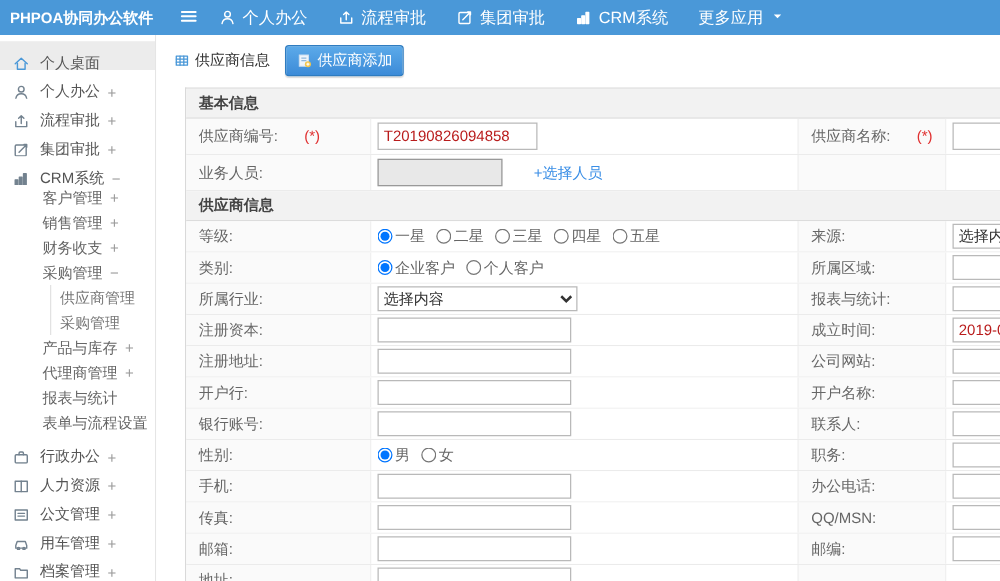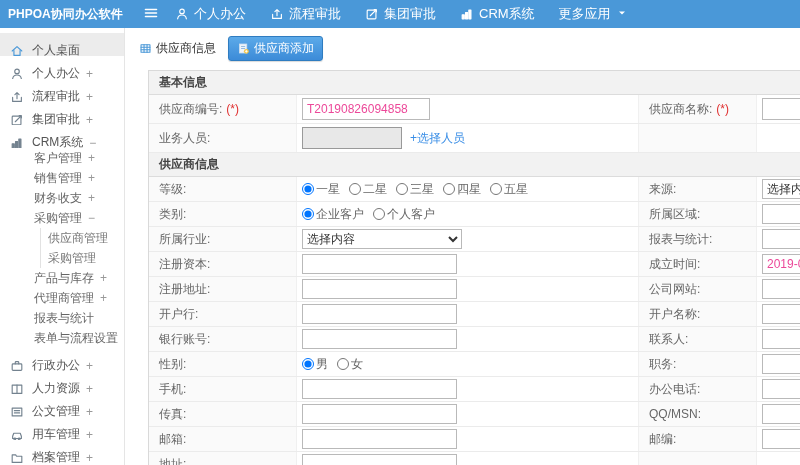--- a/index.html
+++ b/index.html
@@ -46,27 +46,27 @@
 
   
   .form-wrap { margin:8px 0 0 23px; width:900px; border:1px solid #d9d9d9; border-bottom:0;
     font-size:12px; color:#666; }
   .section-title { height:24px; line-height:23px; background:#f2f2f2; border-bottom:1px solid #dcdcdc;
     padding-left:10px; font-weight:bold; color:#444; }
   .form-row { display:grid; grid-template-columns:147px 342px 118px auto;
     border-bottom:1px solid #ebebeb; }
   .form-row.tall { height:29px; }
   .form-row.std  { height:25px; }
-  .fcell { display:flex; align-items:center; overflow:hidden; white-space:nowrap; }
+  .fcell { display:flex; align-items:center; overflow:hidden; white-space:nowrap;gap:17px; }
   .fcell + .fcell { border-left:1px solid #f0f0f0; }
   .fcell.label { background:#fafafa; padding-left:10px; }
   .fcell.field { padding-left:5px; background:#fff; }
   .req { color:var(--required,#e03131); margin-left:4px; }
   input[type=text] { height:20px; border:1px solid #b9b9b9; font-size:12px; padding:0 4px;
-    font-family:inherit; color:#ec4899; background:#fff; }
+    font-family:inherit; color:#b91c1c; background:#fff; }
   .tall input[type=text] { height:22px; }
   input.w128 { width:128px; } input.w155 { width:155px; }
   input.w100 { width:100px; } input.w200 { width:200px; }
   input.dim { background:#e8e8e8; border-color:#999; }
   select { height:20px; font-size:12px; border:1px solid #b9b9b9; width:160px; color:#333;
     font-family:inherit; background:#fff; }
   select.w200 { width:200px; }
   .link { color:var(--link,#3a8ee6); margin-left:8px; cursor:pointer; }
   .radio-group { display:flex; align-items:center; gap:9px; }
   .radio-opt { display:flex; align-items:center; gap:2px; cursor:pointer; }

